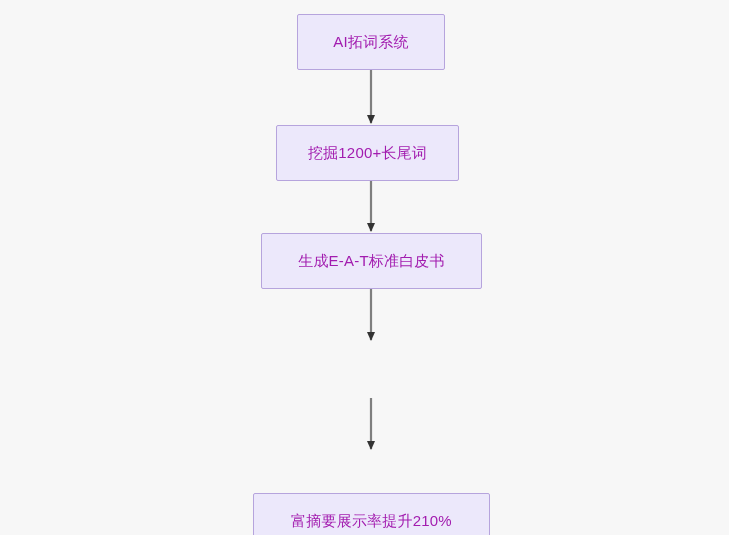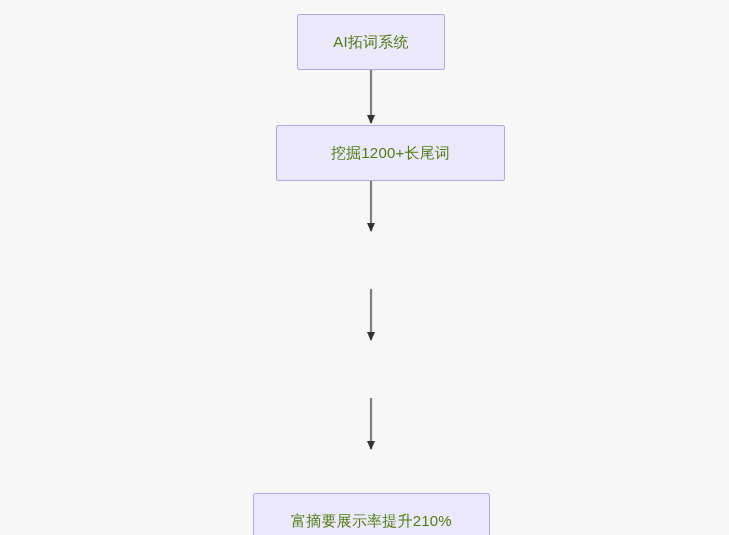--- a/index.html
+++ b/index.html
@@ -30,29 +30,29 @@
     border-radius: 2px;
     display: flex;
     align-items: center;
     justify-content: center;
     text-align: center;
   }
 
   .node-label {
     font-size: 15px;
     line-height: 1.2;
-    color: #4d7c0f;
+    color: #a21caf;
     letter-spacing: 0.2px;
     white-space: nowrap;
     user-select: none;
   }
 
   
   .node-1 { left: 297px; top: 14px;  width: 148px; height: 56px; }
-  .node-2 { left: 276px; top: 125px; width: 229px; height: 56px; }
+  .node-2 { left: 276px; top: 125px; width: 183px; height: 56px; }
   .node-3 { left: 261px; top: 233px; width: 221px; height: 56px; }
   .node-4 { left: 265px; top: 342px; width: 213px; height: 56px; }
   .node-5 { left: 253px; top: 451px; width: 237px; height: 55px; margin-top: 42px; }
 
   .edge-layer {
     position: absolute;
     left: 0;
     top: 0;
     width: 729px;
     height: 535px;
@@ -81,19 +81,22 @@
   </svg>
 
   <div class="node node-1">
     <span class="node-label">AI拓词系统</span>
   </div>
 
   <div class="node node-2">
     <span class="node-label">挖掘1200+长尾词</span>
   </div>
 
+  <div class="node node-3">
+    <span class="node-label">生成E-A-T标准白皮书</span>
+  </div>
 
 
   <div class="node node-5">
     <span class="node-label">富摘要展示率提升210%</span>
   </div>
 
 </div>
 
 </body></html>

